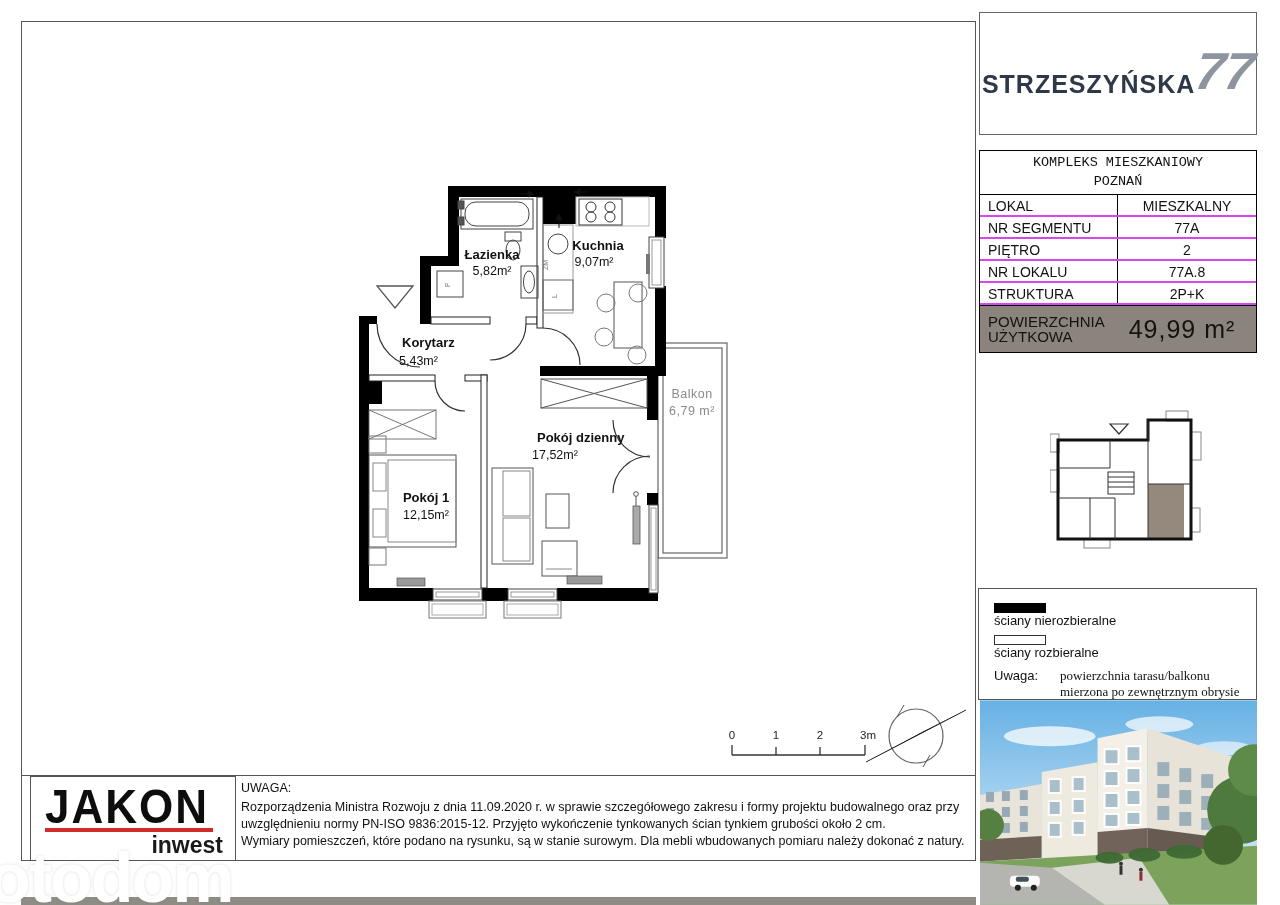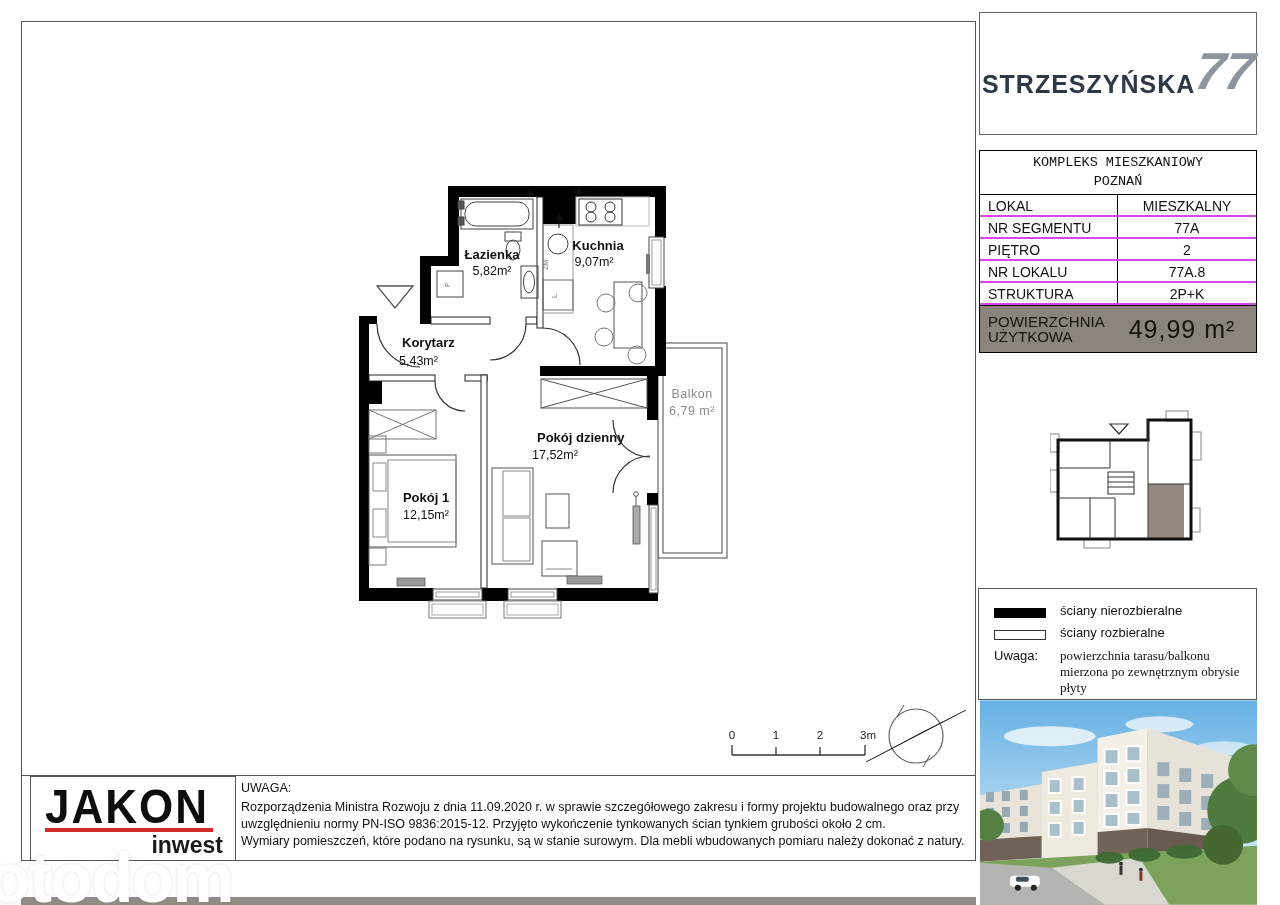--- a/index.html
+++ b/index.html
@@ -21,21 +21,21 @@
   .it-header { border-bottom:1px solid #000; text-align:center; font-size:13.5px; line-height:19px; padding:2px 0 3px 0; color:#111;font-family:Liberation Mono, monospace; }
   .it-row { display:flex; border-bottom:2px solid #d946ef; height:22px; font-size:14px; color:#111; }
   .it-row:last-of-type { border-bottom:none; }
   .it-label { width:138px; border-right:1px solid #000; padding:3px 0 0 8px; }
   .it-value { flex:1; text-align:center; padding-top:3px; }
   .it-area { display:flex; border-top:1px solid #000; background:var(--area-row-bg,#8b847c); height:47px; align-items:center; }
   .it-area-label { width:128px; padding-left:8px; font-size:15px; line-height:15px; color:#151310; }
   .it-area-value { flex:1; font-size:25px; color:#151310; text-align:center; letter-spacing:1px; }
 
   .legend-box { position:absolute; left:978px; top:588px; width:279px; height:112px; border:1px solid #555; font-size:13px; color:#111; }
-  .legend-row { display:flex; align-items:flex-end; margin:7px 0 0 15px; }
+  .legend-row { display:flex; align-items:flex-start; margin:7px 0 0 15px;flex-direction:column; }
   .legend-row:first-child { margin-top:14px; }
   .bar { width:52px; height:10px; margin-right:14px; flex:0 0 auto; }
   .bar-solid { background:#000; }
   .bar-outline { background:#fff; border:1px solid #333; }
   .legend-note { display:flex; margin:8px 0 0 15px; line-height:16px; }
   .legend-note-label { width:66px; flex:0 0 auto; }
   .legend-note-text { width:180px;font-family:Liberation Serif, serif; }
 
   .mini-plan { position:absolute; left:1050px; top:408px; }
   .photo { position:absolute; left:980px; top:700px; width:277px; height:205px; }

